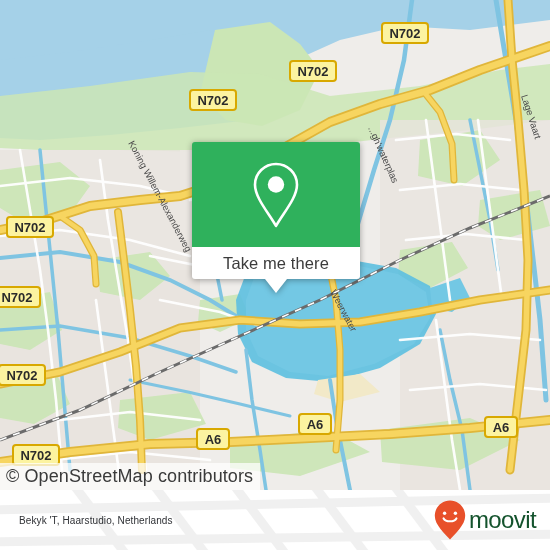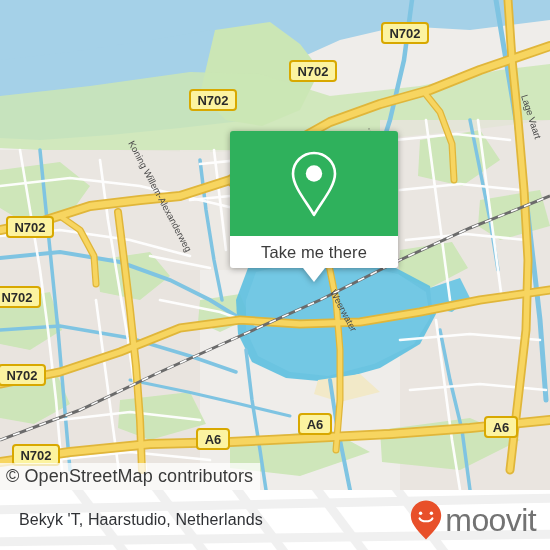--- a/index.html
+++ b/index.html
@@ -19,23 +19,22 @@
     position:absolute;left:0;bottom:0;
     background:rgba(255,255,255,.72);
     font-size:18px;color:#3a3a3a;
     padding:3px 7px 3px 6px;
     letter-spacing:.1px;
     white-space:nowrap;
   }
 
   
   #popup{
-    position:absolute;left:192px;top:131px;width:168px;
+    position:absolute;left:192px;top:142px;width:168px;
     filter:drop-shadow(0 1px 3px rgba(0,0,0,.35));
-    margin-left:38px;
   }
   #popup-green{
     background:#2fb15c;height:105px;
     border-radius:3px 3px 0 0;
     display:flex;align-items:center;justify-content:center;
   }
   #popup-white{
     background:#fff;height:32px;
     border-radius:0 0 3px 3px;
     display:flex;align-items:center;justify-content:center;
@@ -50,28 +49,28 @@
   }
 
   
   #footer{
     position:absolute;left:0;top:490px;width:550px;height:60px;
     background:#fff;overflow:hidden;
   }
   #footer-wm{position:absolute;left:0;top:0;width:550px;height:60px;opacity:1;}
   #footer-title{
     position:absolute;left:19px;top:50%;transform:translateY(-50%);
-    font-size:16px;color:#2f3135;letter-spacing:.1px;white-space:nowrap;
+    font-size:10px;color:#2f3135;letter-spacing:.1px;white-space:nowrap;
   }
   #brand{
     position:absolute;right:14px;top:50%;transform:translateY(-50%);
     display:flex;align-items:center;gap:2px;
   }
   #brand-word{
-    font-size:32px;color:#737373;letter-spacing:-.6px;
+    font-size:24px;color:#14532d;letter-spacing:-.6px;
     line-height:1;font-weight:400;
   }
 </style>
 </head>
 <body>
 
 <div id="app">
 
   <div id="map">
     <svg width="550" height="490" viewBox="0 0 550 490" xmlns="http://www.w3.org/2000/svg">

